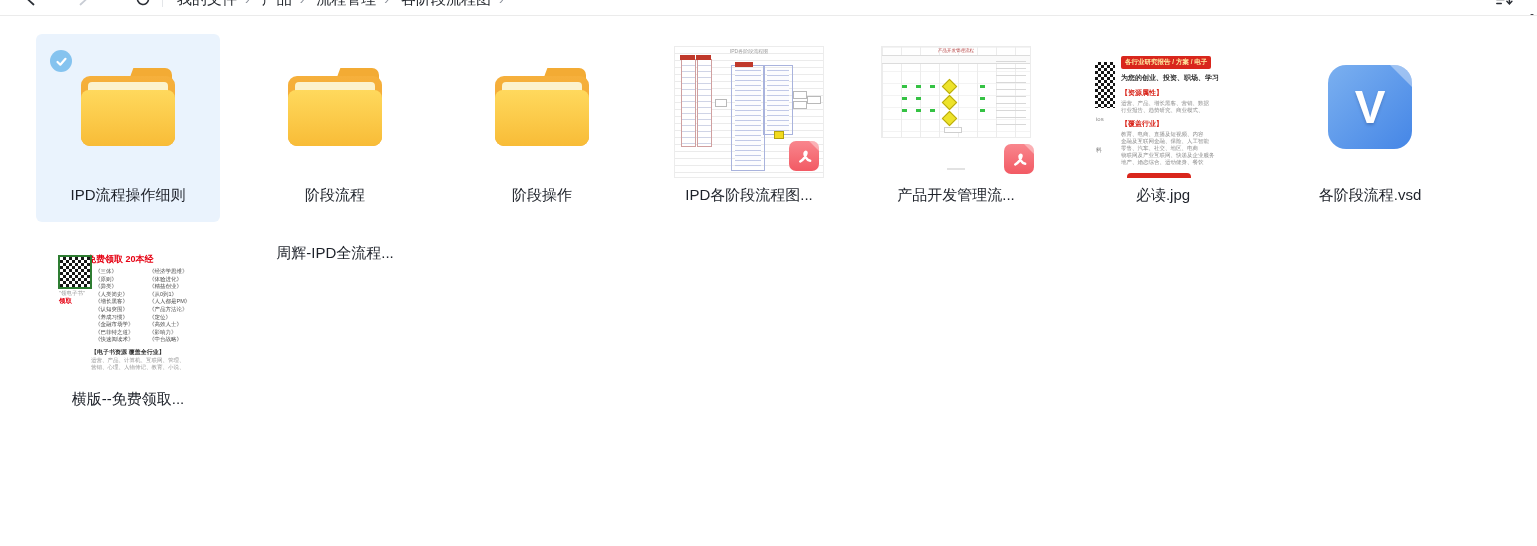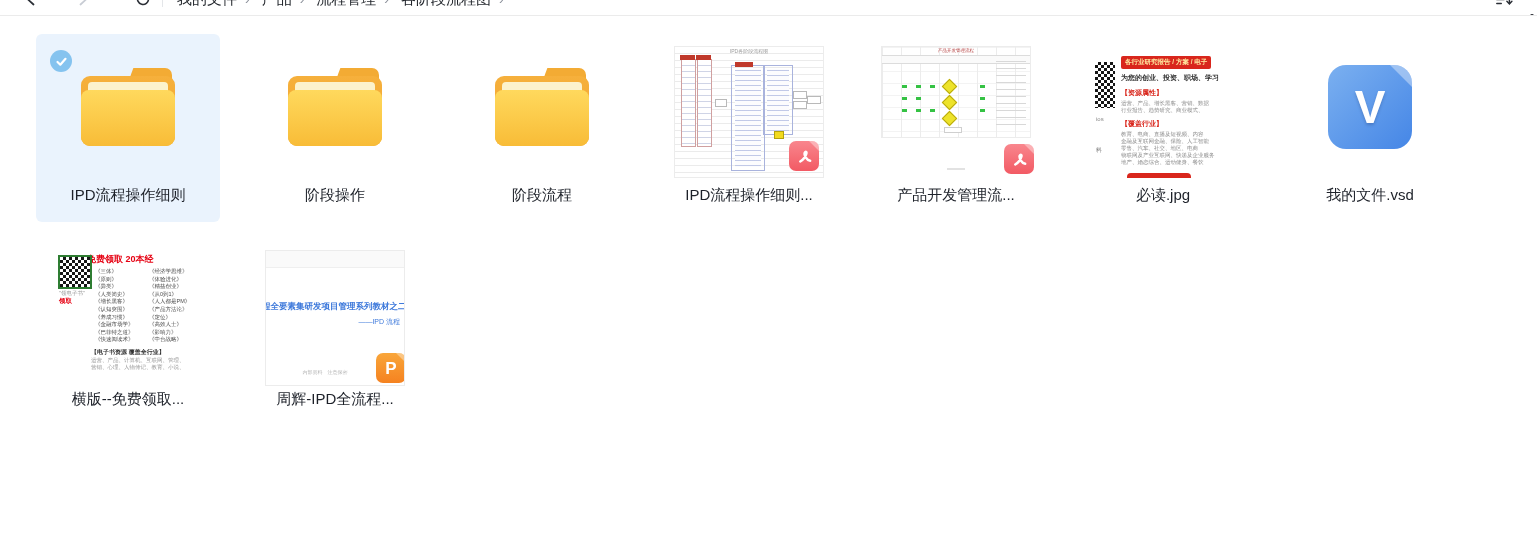--- a/index.html
+++ b/index.html
@@ -193,33 +193,33 @@
 
   <div class="tile">
     <div class="media">
       <div class="folder">
           <div class="f-tab"></div>
           <div class="f-back"></div>
           <div class="f-paper"></div>
           <div class="f-front"></div>
         </div>
     </div>
-    <div class="label">阶段操作</div>
+    <div class="label">阶段流程</div>
   </div>
 
   <div class="tile">
     <div class="media">
       <div class="folder">
           <div class="f-tab"></div>
           <div class="f-back"></div>
           <div class="f-paper"></div>
           <div class="f-front"></div>
         </div>
     </div>
-    <div class="label">阶段流程</div>
+    <div class="label">阶段操作</div>
   </div>
 
 
   <div class="tile">
     <div class="media top">
       <div class="thumb t-flow">
         <div class="ft-title">IPD各阶段流程图</div>
         <div class="stack" style="left:6px;top:12px;"></div>
         <div class="stack" style="left:22px;top:12px;"></div>
         <div class="stack-cap" style="left:5px;top:8px;"></div>
@@ -233,21 +233,21 @@
         <div class="mini-box" style="left:40px;top:52px;width:10px;height:6px;"></div>
         <div class="mini-yellow" style="left:99px;top:84px;"></div>
         <span class="badge pdf" style="right:4px;bottom:6px;">
           <span class="fold small"></span>
           <svg width="17" height="17" viewBox="0 0 48 48">
               <path d="M12 38 C20 33 27 24 29.5 15 C30.5 11 28 9.5 25.8 11.5 C23 14 24.5 21 28 27 C31 32 36 35.5 40 36" fill="none" stroke="#fff" stroke-width="7" stroke-linecap="round"></path>
             </svg>
         </span>
       </div>
     </div>
-    <div class="label">IPD流程操作细则...</div>
+    <div class="label">IPD各阶段流程图...</div>
   </div>
 
   <div class="tile">
     <div class="media top">
       <div class="thumb t-table">
         <div class="tb-title">产品开发管理流程</div>
         <div class="tb-head"></div>
         <div class="gdots"></div>
         <div class="diamond" style="left:62px;top:34px;"></div>
         <div class="diamond" style="left:62px;top:50px;"></div>
@@ -291,21 +291,21 @@
     <div class="label">必读.jpg</div>
   </div>
 
   <div class="tile">
     <div class="media">
       <div class="icon-card vsd-big">
         <div class="fold" style="border-top-right-radius:18px;"></div>
         <span class="v-letter">V</span>
       </div>
     </div>
-    <div class="label">我的文件.vsd</div>
+    <div class="label">各阶段流程.vsd</div>
   </div>
 
   <div class="tile">
     <div class="media top">
       <div class="thumb t-books">
         <div class="bk-head">免费领取 20本经</div>
         <div class="bk-qr qr"></div>
         <div class="bk-side">
           <div>"领电子书"</div>
           <div class="bk-take">领取</div>
@@ -332,29 +332,17 @@
 《中台战略》</div>
         <div class="bk-footh">【电子书资源 覆盖全行业】</div>
         <div class="bk-foot">运营、产品、计算机、互联网、管理、
 营销、心理、人物传记、教育、小说、</div>
       </div>
     </div>
     <div class="label">横版--免费领取...</div>
   </div>
 
   <div class="tile">
-    <div class="media top">
-      <div class="thumb t-ipd">
-        <div class="ipd-band"></div>
-        <div class="ipd-title">程全要素集研发项目管理系列教材之二</div>
-        <div class="ipd-sub">——IPD 流程</div>
-        <div class="ipd-foot">内部资料　注意保密</div>
-        <span class="badge ppt" style="right:-2px;bottom:2px;">
-          <span class="fold small"></span>
-          <span class="p-letter">P</span>
-        </span>
-      </div>
-    </div>
     <div class="label">周辉-IPD全流程...</div>
   </div>
 
 
 </div>
 
 </body></html>

